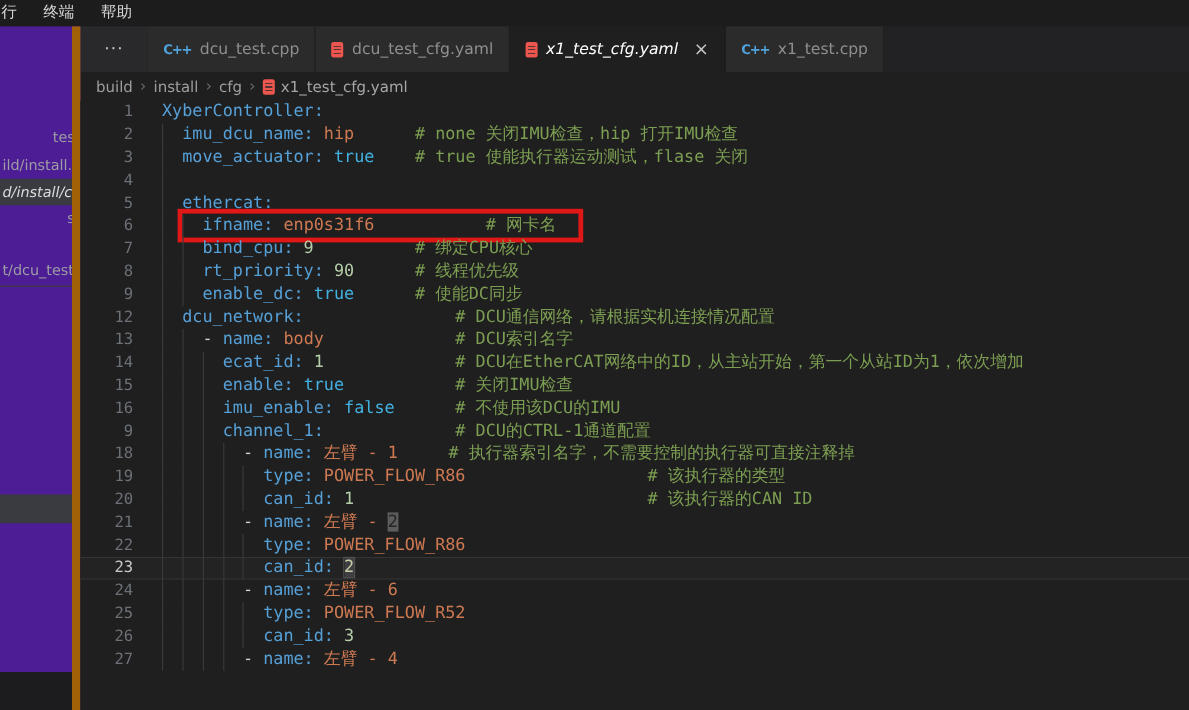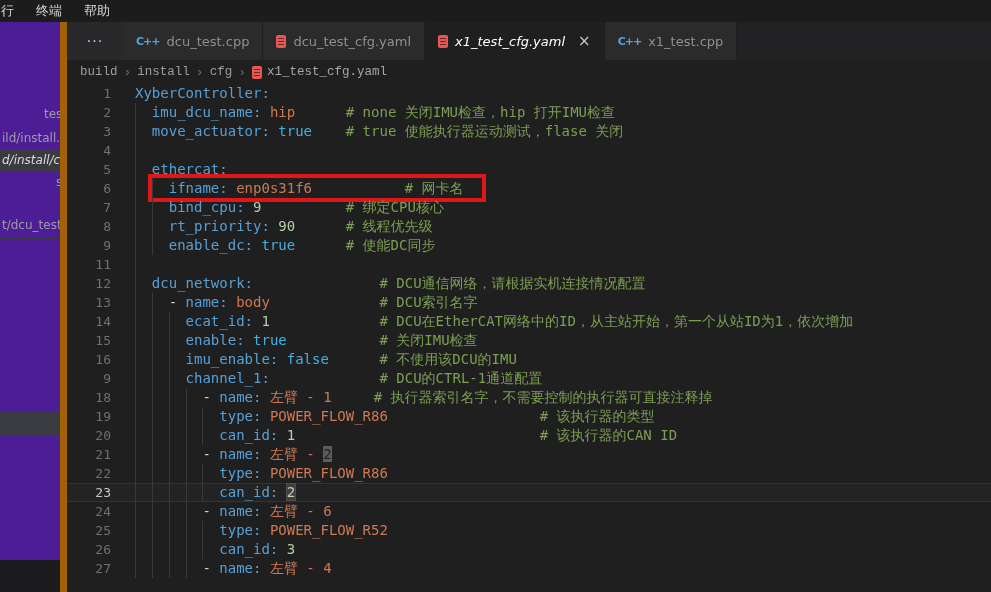--- a/index.html
+++ b/index.html
@@ -38,21 +38,21 @@
   .tab.active { background:#1f1f1f; color:#ffffff; }
   .tab.active .tab-label { font-style:italic; }
   .tab-close { color:#c5c5c5; font-size:15px; margin-left:6px; line-height:1; }
   .icon-cpp { color:#4fa3dc; font-weight:bold; font-size:11px; letter-spacing:-1px; font-style:normal; }
   .icon-yaml { position:relative; width:10px; height:13px; background:#ed564e; border-radius:2px; flex:none; }
   .icon-yaml::after { content:""; position:absolute; left:2px; top:3px; width:6px; height:8px;
     background:repeating-linear-gradient(#2b2b2b 0 1px, transparent 1px 3px); opacity:.8; }
 
   
   .breadcrumb { height:24px; background:#1f1f1f; display:flex; align-items:center;
-    padding-left:13px; gap:6px; color:#9d9d9d; font-size:12.5px;font-family:Liberation Mono, monospace; }
+    padding-left:13px; gap:6px; color:#9d9d9d; font-size:12.5px; }
   .crumb-sep { color:#6d6d6d; font-size:13px; }
   .crumb-file { display:flex; align-items:center; gap:5px; color:#a6a6a6; }
 
   
   .codearea { position:relative; flex:1; background:#1f1f1f; overflow:hidden; }
   .line { display:flex; height:19px; line-height:19px; white-space:pre;
     font-family:"DejaVu Sans Mono", "Liberation Mono", monospace; font-size:14px; }
   .line.cur { background:#232323; box-shadow:inset 0 1px 0 #343435, inset 0 -1px 0 #343435; }
   .ln { width:44px; flex:none; text-align:right; color:#6c7077; font-size:13px; }
   .line.cur .ln { color:#c8c8c8; }
@@ -131,21 +131,20 @@
         <div class="red-box" id="redbox" style="left: 81px; top: 90px; width: 338px; height: 28px; border-color: rgb(224, 23, 23);"></div>
       <div class="line"><span class="ln">1</span><span class="code"><span class="sk">XyberController:</span></span></div>
           <div class="line"><span class="ln">2</span><span class="code"><i class="guide" style="left: 0px;"></i><span class="sp">  </span><span class="sk">imu_dcu_name:</span><span class="sp"> </span><span class="ss">hip</span><span class="sp">      </span><span class="sc"># none 关闭IMU检查，hip 打开IMU检查</span></span></div>
           <div class="line"><span class="ln">3</span><span class="code"><i class="guide" style="left: 0px;"></i><span class="sp">  </span><span class="sk">move_actuator:</span><span class="sp"> </span><span class="sb">true</span><span class="sp">    </span><span class="sc"># true 使能执行器运动测试，flase 关闭</span></span></div>
           <div class="line"><span class="ln">4</span><span class="code"><i class="guide" style="left: 0px;"></i>&nbsp;</span></div>
           <div class="line"><span class="ln">5</span><span class="code"><i class="guide" style="left: 0px;"></i><span class="sp">  </span><span class="sk">ethercat:</span></span></div>
           <div class="line"><span class="ln">6</span><span class="code"><i class="guide" style="left: 0px;"></i><i class="guide" style="left: 16.86px;"></i><span class="sp">    </span><span class="sk">ifname:</span><span class="sp"> </span><span class="ss">enp0s31f6</span><span class="sp">           </span><span class="sc"># 网卡名</span></span></div>
           <div class="line"><span class="ln">7</span><span class="code"><i class="guide" style="left: 0px;"></i><i class="guide" style="left: 16.86px;"></i><span class="sp">    </span><span class="sk">bind_cpu:</span><span class="sp"> </span><span class="sn">9</span><span class="sp">          </span><span class="sc"># 绑定CPU核心</span></span></div>
           <div class="line"><span class="ln">8</span><span class="code"><i class="guide" style="left: 0px;"></i><i class="guide" style="left: 16.86px;"></i><span class="sp">    </span><span class="sk">rt_priority:</span><span class="sp"> </span><span class="sn">90</span><span class="sp">      </span><span class="sc"># 线程优先级</span></span></div>
           <div class="line"><span class="ln">9</span><span class="code"><i class="guide" style="left: 0px;"></i><i class="guide" style="left: 16.86px;"></i><span class="sp">    </span><span class="sk">enable_dc:</span><span class="sp"> </span><span class="sb">true</span><span class="sp">      </span><span class="sc"># 使能DC同步</span></span></div>
-          <div class="line"><span class="ln">11</span><span class="code"><i class="guide" style="left: 0px;"></i>&nbsp;</span></div>
           <div class="line"><span class="ln">12</span><span class="code"><i class="guide" style="left: 0px;"></i><span class="sp">  </span><span class="sk">dcu_network:</span><span class="sp">               </span><span class="sc"># DCU通信网络，请根据实机连接情况配置</span></span></div>
           <div class="line"><span class="ln">13</span><span class="code"><i class="guide" style="left: 0px;"></i><i class="guide" style="left: 16.86px;"></i><span class="sp">    </span><span class="sp">- </span><span class="sk">name:</span><span class="sp"> </span><span class="ss">body</span><span class="sp">             </span><span class="sc"># DCU索引名字</span></span></div>
           <div class="line"><span class="ln">14</span><span class="code"><i class="guide" style="left: 0px;"></i><i class="guide" style="left: 16.86px;"></i><i class="guide" style="left: 33.72px;"></i><span class="sp">      </span><span class="sk">ecat_id:</span><span class="sp"> </span><span class="sn">1</span><span class="sp">             </span><span class="sc"># DCU在EtherCAT网络中的ID，从主站开始，第一个从站ID为1，依次增加</span></span></div>
           <div class="line"><span class="ln">15</span><span class="code"><i class="guide" style="left: 0px;"></i><i class="guide" style="left: 16.86px;"></i><i class="guide" style="left: 33.72px;"></i><span class="sp">      </span><span class="sk">enable:</span><span class="sp"> </span><span class="sb">true</span><span class="sp">           </span><span class="sc"># 关闭IMU检查</span></span></div>
           <div class="line"><span class="ln">16</span><span class="code"><i class="guide" style="left: 0px;"></i><i class="guide" style="left: 16.86px;"></i><i class="guide" style="left: 33.72px;"></i><span class="sp">      </span><span class="sk">imu_enable:</span><span class="sp"> </span><span class="sb">false</span><span class="sp">      </span><span class="sc"># 不使用该DCU的IMU</span></span></div>
           <div class="line"><span class="ln">9</span><span class="code"><i class="guide" style="left: 0px;"></i><i class="guide" style="left: 16.86px;"></i><i class="guide" style="left: 33.72px;"></i><span class="sp">      </span><span class="sk">channel_1:</span><span class="sp">             </span><span class="sc"># DCU的CTRL-1通道配置</span></span></div>
           <div class="line"><span class="ln">18</span><span class="code"><i class="guide" style="left: 0px;"></i><i class="guide" style="left: 16.86px;"></i><i class="guide" style="left: 33.72px;"></i><i class="guide" style="left: 50.58px;"></i><span class="sp">        </span><span class="sp">- </span><span class="sk">name:</span><span class="sp"> </span><span class="ss">左臂 - 1</span><span class="sp">     </span><span class="sc"># 执行器索引名字，不需要控制的执行器可直接注释掉</span></span></div>
           <div class="line"><span class="ln">19</span><span class="code"><i class="guide" style="left: 0px;"></i><i class="guide" style="left: 16.86px;"></i><i class="guide" style="left: 33.72px;"></i><i class="guide" style="left: 50.58px;"></i><i class="guide" style="left: 67.44px;"></i><span class="sp">          </span><span class="sk">type:</span><span class="sp"> </span><span class="ss">POWER_FLOW_R86</span><span class="sp">                  </span><span class="sc"># 该执行器的类型</span></span></div>
           <div class="line"><span class="ln">20</span><span class="code"><i class="guide" style="left: 0px;"></i><i class="guide" style="left: 16.86px;"></i><i class="guide" style="left: 33.72px;"></i><i class="guide" style="left: 50.58px;"></i><i class="guide" style="left: 67.44px;"></i><span class="sp">          </span><span class="sk">can_id:</span><span class="sp"> </span><span class="sn">1</span><span class="sp">                             </span><span class="sc"># 该执行器的CAN ID</span></span></div>
           <div class="line"><span class="ln">21</span><span class="code"><i class="guide" style="left: 0px;"></i><i class="guide" style="left: 16.86px;"></i><i class="guide" style="left: 33.72px;"></i><i class="guide" style="left: 50.58px;"></i><span class="sp">        </span><span class="sp">- </span><span class="sk">name:</span><span class="sp"> </span><span class="ss">左臂 - </span><span class="sh1">2</span></span></div>

